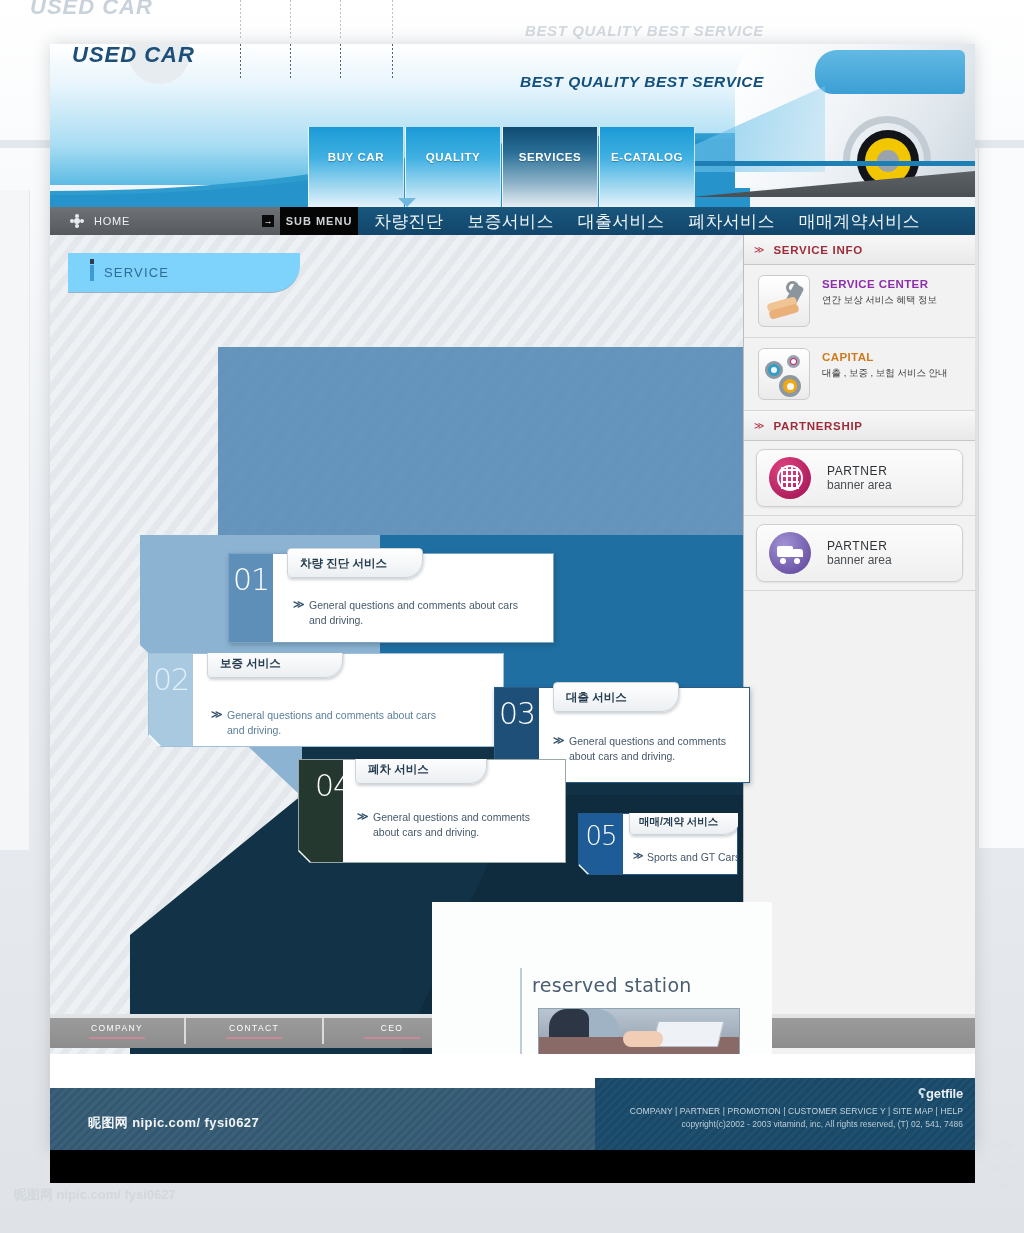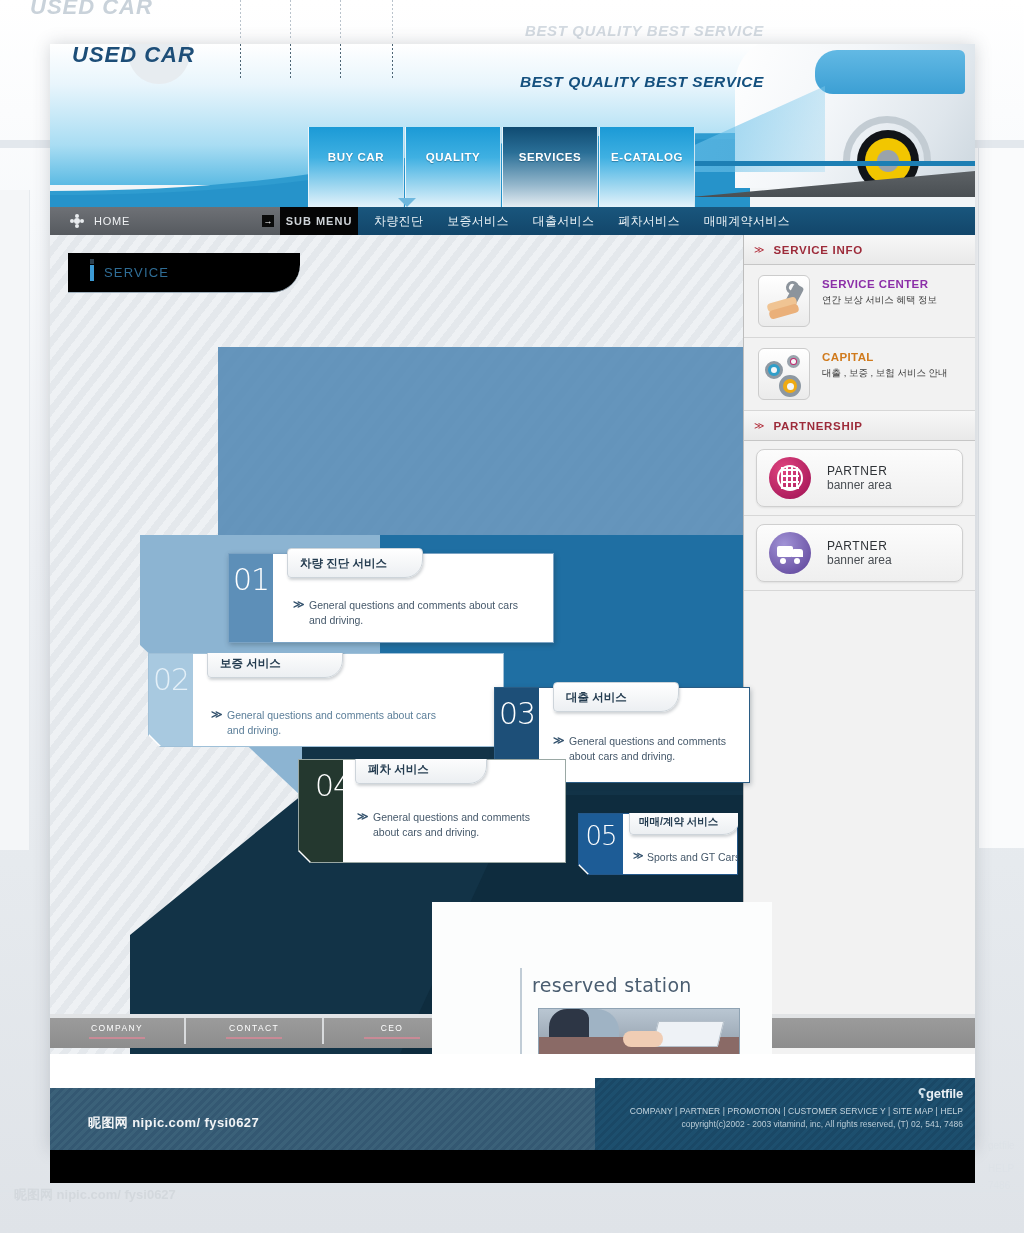--- a/index.html
+++ b/index.html
@@ -149,21 +149,21 @@
   }
   #subnav-sub{
     width:78px; height:28px; background:#050505; color:#cfd4d8;
     display:flex; align-items:center; justify-content:center;
     font-size:11px; letter-spacing:1px; font-weight:bold;
   }
   #subnav-links{
     flex:1; height:28px; background:linear-gradient(180deg,#19567d,#12466a);
     display:flex; align-items:center; padding-left:16px; position:relative;
   }
-  .sublink{ color:#eef4f8; font-size:12px; margin-right:24px; letter-spacing:.3px; }
+  .sublink{ color:#eef4f8; font-size:17px; margin-right:24px; letter-spacing:.3px; }
   #subnav-marker{
     position:absolute; left:40px; top:-9px; width:0; height:0;
     border-left:9px solid transparent; border-right:9px solid transparent;
     border-top:9px solid #6fb8de;
   }
 
   
   #body{
     position:absolute; left:0; top:191px; width:925px; height:819px;
     background:#ffffff; overflow:hidden;
@@ -175,21 +175,21 @@
       repeating-linear-gradient(-52deg, #e4e8ec 0 7px, #eef1f4 7px 14px);
   }
   
   #diag-dark{
     position:absolute; left:0; top:0; width:693px; height:819px;
   }
 
   
   #svc-tab{
     position:absolute; left:18px; top:18px; width:232px; height:40px; z-index:20;
-    background:#000000; border-bottom:1px solid #9fb0bd;
+    background:#7dd3fc; border-bottom:1px solid #9fb0bd;
     border-radius:0 0 28px 0;
     display:flex; align-items:center;
   }
   #svc-tab-bar{ width:4px; height:16px; background:#3c9ad4; margin-left:22px; }
   #svc-tab-sq{ position:absolute; left:22px; top:6px; width:4px; height:5px; background:#2c3e4c; }
   #svc-tab-label{ margin-left:10px; font-size:13px; color:#2f6d96; letter-spacing:1.2px; }
 
   
   .card{ position:absolute; z-index:24; background:#ffffff; box-shadow:1px 2px 5px rgba(30,45,60,.30); }
   .card .numbox{

